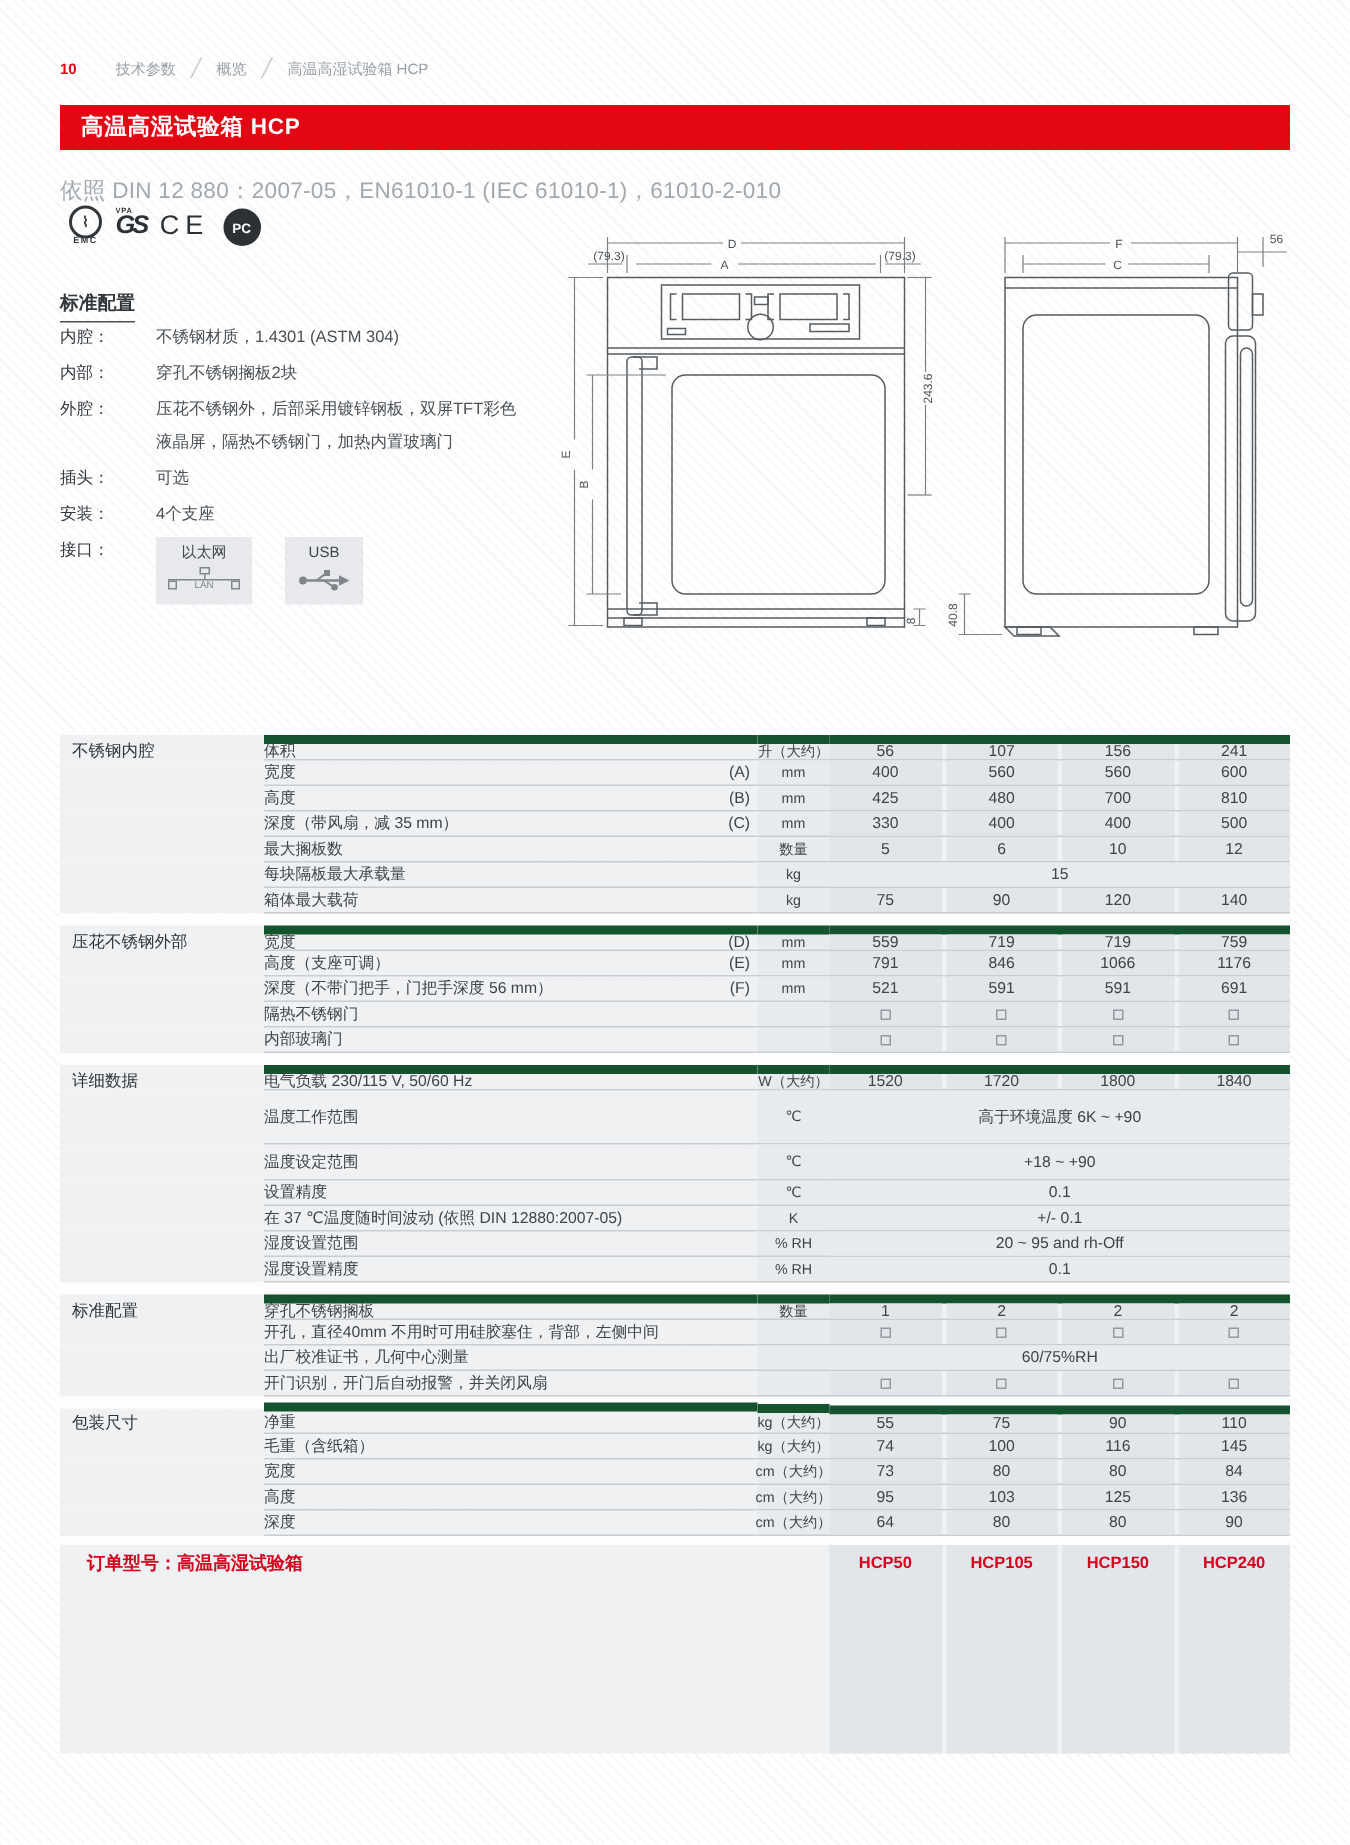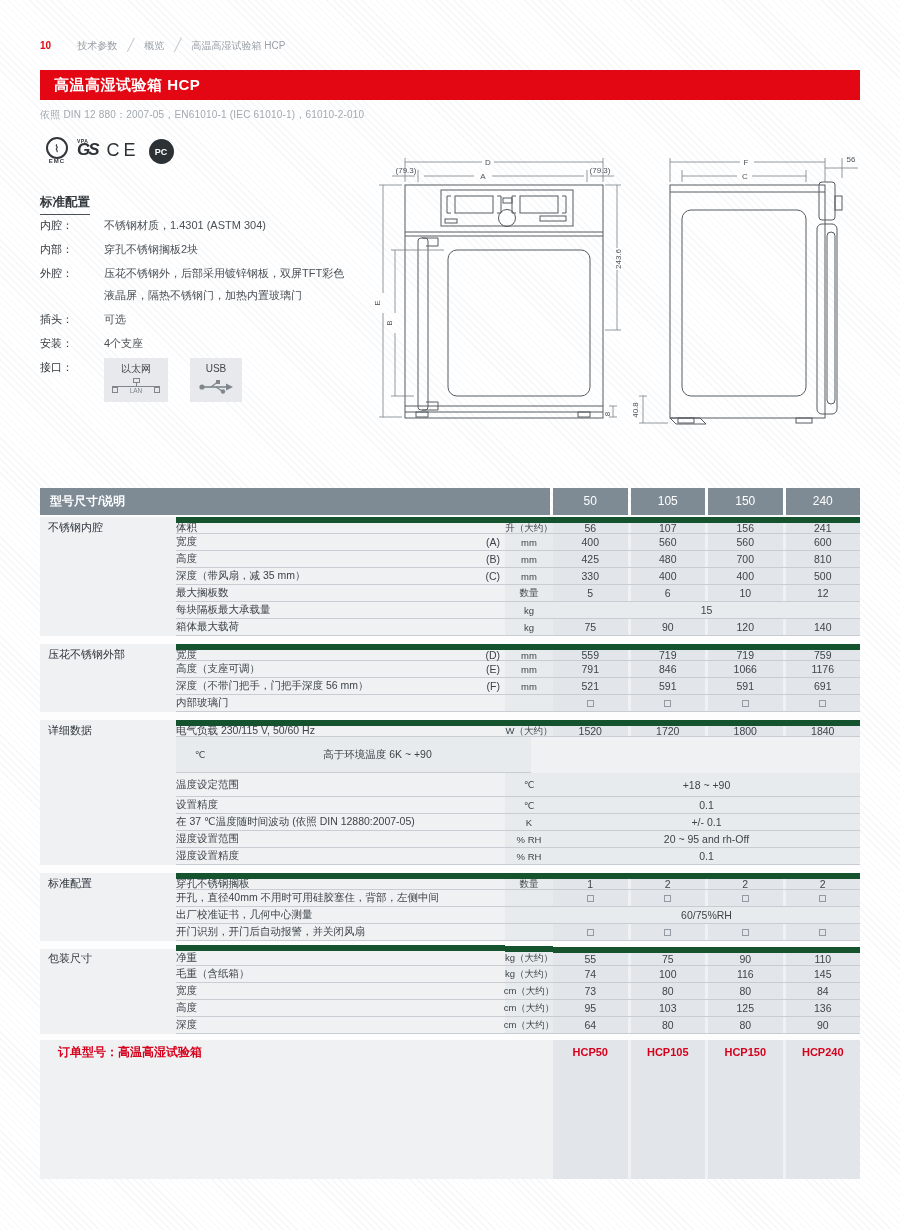--- a/index.html
+++ b/index.html
@@ -12,21 +12,21 @@
     overflow:hidden;
   }
   
   .topbar { position:absolute; left:40px; top:38px; display:flex; align-items:baseline; font-size:10px; }
   .pagenum { color:#e30613; font-weight:bold; margin-right:26px; }
   .crumb { color:#989fa7; }
   .crumb-sep { color:#c3c8cd; margin:0 10px; font-size:12px; }
   
   .banner { position:absolute; left:40px; top:70px; width:820px; height:30px; background:#e30613; }
   .banner span { display:block; line-height:30px; padding-left:14px; color:#fff; font-weight:bold; font-size:15px; letter-spacing:0.5px; }
-  .subtitle { position:absolute; left:40px; top:108px; font-size:10px; color:#a2a8af; letter-spacing:0.2px; }
+  .subtitle { position:absolute; left:40px; top:118px; font-size:15px; color:#a2a8af; letter-spacing:0.2px; }
   
   .certs { position:absolute; left:46px; top:137px; display:flex; align-items:flex-start; gap:9px; height:36px; }
   .cert { color:#33383d; }
   .cert-emc { text-align:center; }
   .cert-emc .ring { width:22px; height:22px; border:2px solid #33383d; border-radius:50%; display:flex; align-items:center; justify-content:center; font-size:10px; font-weight:bold; }
   .cert-emc .cap { font-size:6px; font-weight:bold; letter-spacing:1px; margin-top:-1px; }
   .cert-gs { position:relative; padding-top:3px; }
   .cert-gs .vpa { position:absolute; top:1px; left:0; font-size:5px; font-weight:bold; letter-spacing:0.5px; }
   .cert-gs .gs { font-size:17px; font-weight:bold; font-style:italic; letter-spacing:-2px; color:#2c3136; }
   .cert-ce { font-size:18px; letter-spacing:4px; color:#2c3136; padding-top:3px; font-weight:400; }
@@ -262,27 +262,20 @@
       <text x="20" y="175" text-anchor="middle" transform="rotate(-90 20 175)">B</text>
       <text x="238" y="266" text-anchor="middle" transform="rotate(-90 238 266)" font-size="7">8</text>
       <text x="266" y="262" text-anchor="middle" transform="rotate(-90 266 262)" font-size="7">40.8</text>
       <text x="374" y="17" text-anchor="middle">F</text>
       <text x="373" y="31" text-anchor="middle">C</text>
       <text x="479" y="14" text-anchor="middle">56</text>
     </g>
   </svg>
 
   <div class="spec">
-    <div class="t-header">
-      <div class="hblock h-main">型号尺寸/说明</div>
-      <div class="hblock h-col" style="left:513px;">50</div>
-      <div class="hblock h-col" style="left:590.5px;">105</div>
-      <div class="hblock h-col" style="left:668px;">150</div>
-      <div class="hblock h-col" style="left:745.5px;">240</div>
-    </div>
     <div class="t-gap" style="height:2px;"></div>
     <div id="table-body">
         <div class="row first" style="height: 17px;">
           <div class="c-group">不锈钢内腔</div>
           <div class="c-desc">
             <span>体积</span>
           </div>
           <div class="c-unit">升（大约）</div>
           <div class="c-vals">
             <div class="cell">56</div>
@@ -408,20 +401,41 @@
           <div class="c-vals">
             <div class="cell">521</div>
             <div class="cell">591</div>
             <div class="cell">591</div>
             <div class="cell">691</div>
           </div>
         </div>
         <div class="row" style="height: 17px;">
           <div class="c-group"></div>
           <div class="c-desc">
+            <span>隔热不锈钢门</span>
+          </div>
+          <div class="c-unit"></div>
+          <div class="c-vals">
+            <div class="cell">
+              <span class="chk"></span>
+            </div>
+            <div class="cell">
+              <span class="chk"></span>
+            </div>
+            <div class="cell">
+              <span class="chk"></span>
+            </div>
+            <div class="cell">
+              <span class="chk"></span>
+            </div>
+          </div>
+        </div>
+        <div class="row" style="height: 17px;">
+          <div class="c-group"></div>
+          <div class="c-desc">
             <span>内部玻璃门</span>
           </div>
           <div class="c-unit"></div>
           <div class="c-vals">
             <div class="cell">
               <span class="chk"></span>
             </div>
             <div class="cell">
               <span class="chk"></span>
             </div>
@@ -442,20 +456,23 @@
           <div class="c-unit">W（大约）</div>
           <div class="c-vals">
             <div class="cell">1520</div>
             <div class="cell">1720</div>
             <div class="cell">1800</div>
             <div class="cell">1840</div>
           </div>
         </div>
         <div class="row" style="height: 36px;">
           <div class="c-group"></div>
+          <div class="c-desc">
+            <span>温度工作范围</span>
+          </div>
           <div class="c-unit">℃</div>
           <div class="c-vals">
             <div class="spanv">高于环境温度  6K ~ +90</div>
           </div>
         </div>
         <div class="row" style="height: 24px;">
           <div class="c-group"></div>
           <div class="c-desc">
             <span>温度设定范围</span>
           </div>

